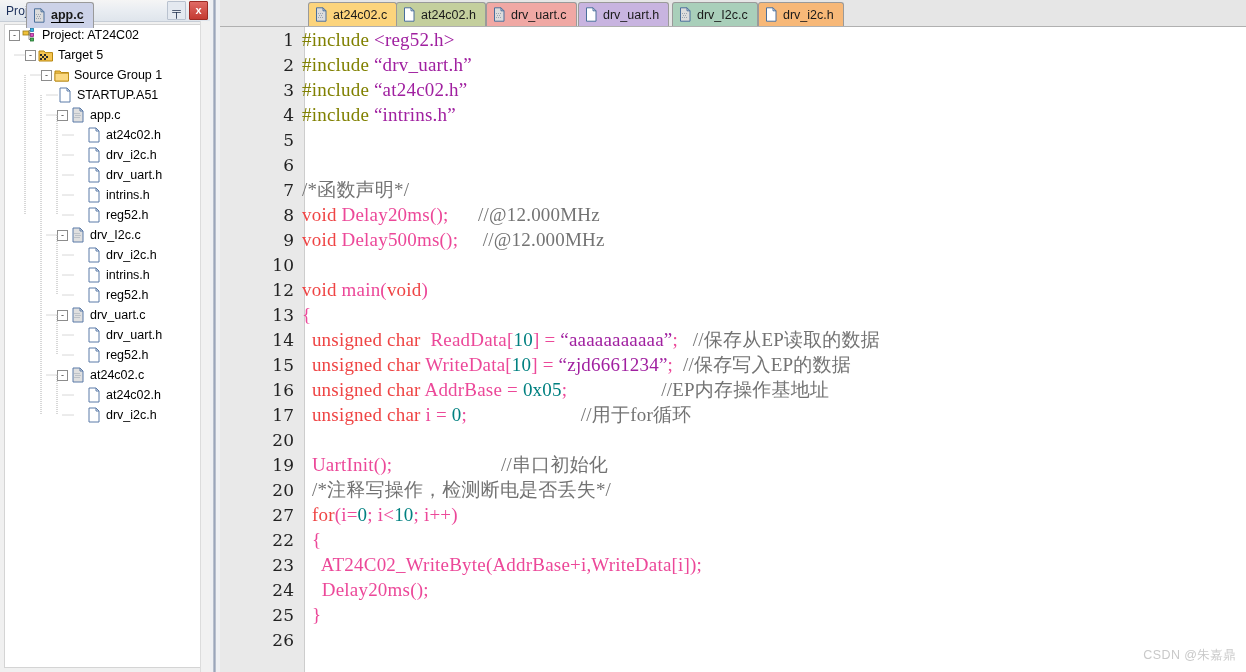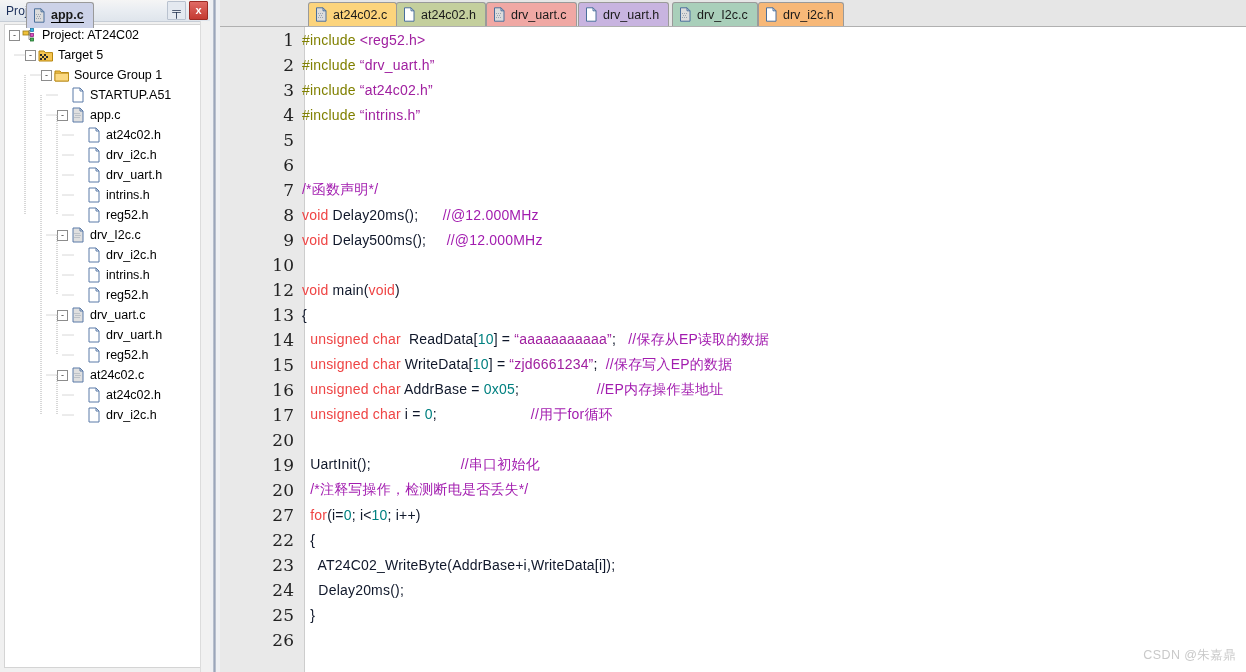--- a/index.html
+++ b/index.html
@@ -206,32 +206,32 @@
     text-align: right;
     padding-right: 4px;
     box-sizing: border-box;
     color: #222222;
     font-family: "DejaVu Serif", serif;
     font-size: 17px;
     flex: 0 0 auto;
   }
   .src {
     padding-left: 4px;
-    font-family: Liberation Sans, sans-serif;
-    font-size: 14px;
+    font-family: Liberation Serif, serif;
+    font-size: 19px;
     letter-spacing: 0.2px;
     color: #000000;
     flex: 1 1 auto;
   }
   .k-pre   { color: #808000; }   
   .k-str   { color: #a020a0; }   
   .k-kw    { color: #ef4444; }   
-  .k-com   { color: #a21caf; }   
+  .k-com   { color: #737373; }   
   .k-num   { color: #008080; }   
-  .k-plain { color: #0f172a; }
+  .k-plain { color: #ec4899; }
 
   
   #watermark {
     position: absolute;
     right: 10px; bottom: 8px;
     font-size: 12.5px;
     color: #c9c9c9;
     font-family: "Liberation Sans", sans-serif;
     letter-spacing: 0.4px;
   }
@@ -275,21 +275,21 @@
         <span class="lbl">Target 5</span>
       </div>
       <div class="tnode" style="padding-left: 36px;">
         <span class="expander">-</span>
         <span class="ico"><svg width="16" height="16" viewBox="0 0 16 16">
             <path d="M1 4 h5 l1.3 1.6 h7.2 v8.4 h-13.5 z" fill="#f5c451" stroke="#b8870f" stroke-width="1"></path>
             <path d="M1 6.2 h13.5 v7.8 h-13.5 z" fill="#fbd982" stroke="#b8870f" stroke-width="0.8"></path>
           </svg></span>
         <span class="lbl">Source Group 1</span>
       </div>
-      <div class="tnode" style="padding-left: 52px;">
+      <div class="tnode" style="padding-left: 39px;">
         <span class="nub"></span>
         <span class="ico"><svg width="16" height="16" viewBox="0 0 16 16">
             <path d="M3 1 h7 l3 3 v11 h-10 z" fill="#ffffff" stroke="#5a7aa8" stroke-width="1"></path>
             <path d="M10 1 v3 h3" fill="none" stroke="#5a7aa8" stroke-width="1"></path>
           </svg></span>
         <span class="lbl">STARTUP.A51</span>
       </div>
       <div class="tnode" style="padding-left: 52px;">
         <span class="expander">-</span>
         <span class="ico"><svg width="16" height="16" viewBox="0 0 16 16">

